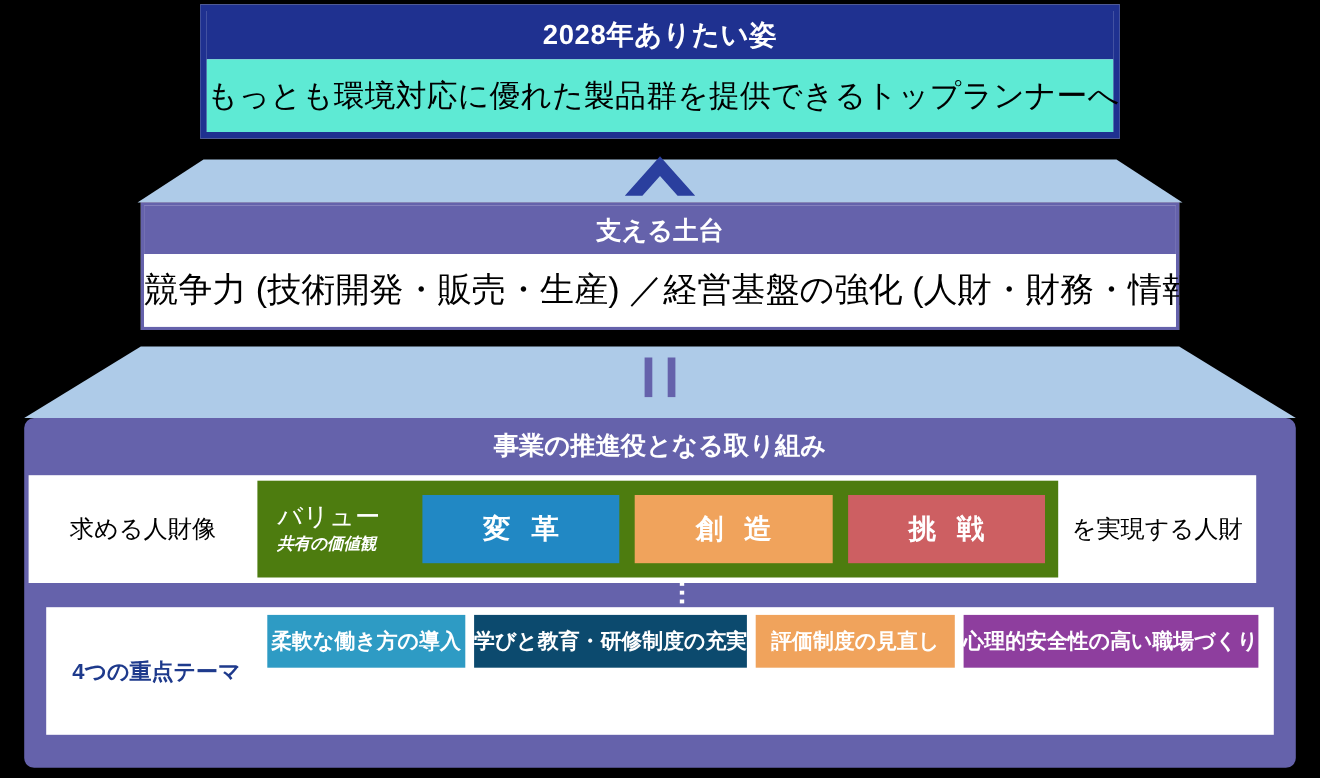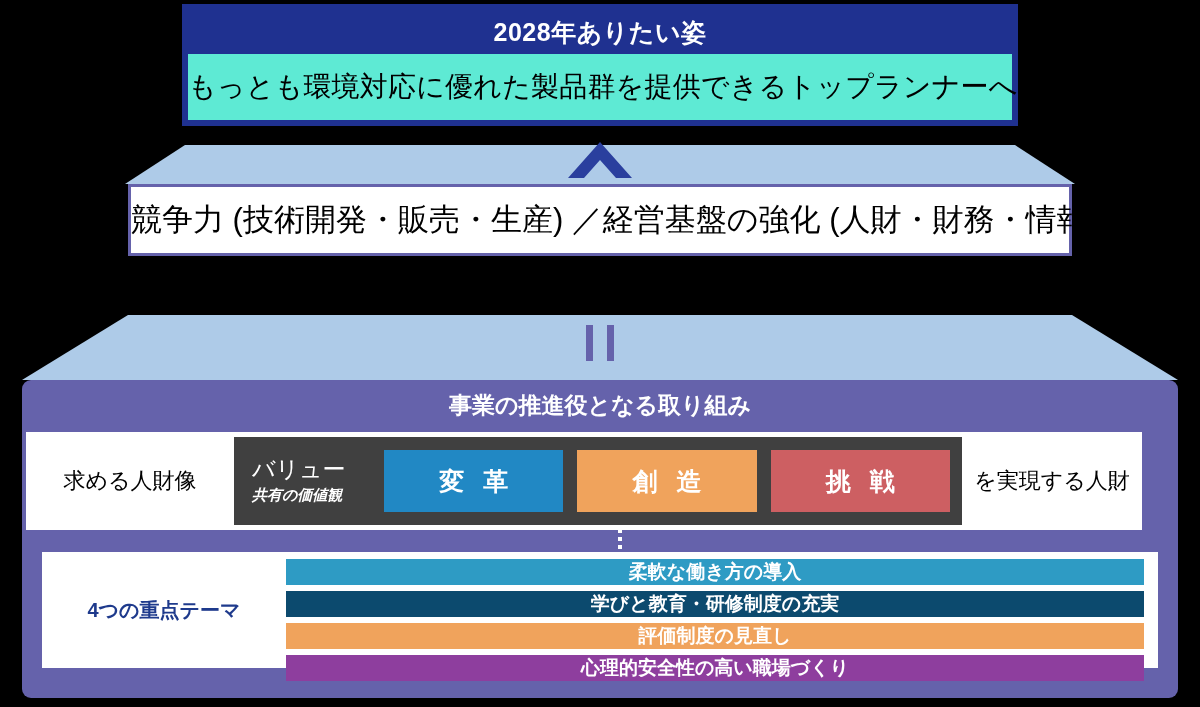--- a/index.html
+++ b/index.html
@@ -227,21 +227,21 @@
     text-align: center;
     font-size: 20px;
     font-weight: bold;
     color: #1e3a8c;
     white-space: nowrap;
   }
   #themes-grid {
     flex: 1 1 auto;
     height: 102px;
     display: grid;
-    grid-template-columns: 1fr;
+    grid-template-columns: 1fr 1fr 1fr 1fr;
     grid-template-rows: 1fr 1fr;
     column-gap: 8px;
     row-gap: 6px;
     padding-right: 14px;
     box-sizing: border-box;
   }
   .theme-chip {
     color: #ffffff;
     font-weight: bold;
     font-size: 19px;
@@ -268,35 +268,36 @@
     <div id="tier1-body">もっとも環境対応に優れた製品群を提供できるトップランナーへ</div>
   </div>
 
   <div id="chevron">
     <svg width="68" height="42" viewBox="0 0 68 42" xmlns="http://www.w3.org/2000/svg">
       <polygon points="34,2 66,38 50,38 34,20 18,38 2,38" fill="#2a3f9e"></polygon>
     </svg>
   </div>
 
   <div id="tier2" style="border-color: rgb(101, 98, 171);">
+    <div id="tier2-header" style="background-color: rgb(101, 98, 171);">支える土台</div>
     <div id="tier2-body">競争力 (技術開発・販売・生産) ／経営基盤の強化 (人財・財務・情報) の強化</div>
   </div>
 
   <div id="equals-mark">
     <span></span>
     <span></span>
   </div>
 
   <div id="tier3" style="background-color: rgb(101, 98, 171);">
     <div id="tier3-title">事業の推進役となる取り組み</div>
 
     <div id="card-talent">
       <div id="talent-label-left" class="talent-side-label">求める人財像</div>
 
-      <div id="value-strip" style="background-color: #404040; justify-content: space-between;">
+      <div id="value-strip" style="background-color: #4d7c0f; justify-content: space-between;">
         <div id="value-label">
           <span class="vl-main">バリュー</span>
           <span class="vl-sub">共有の価値観</span>
         </div>
         <div class="value-chip" style="background-color: rgb(33, 136, 196);">変 革</div>
         <div class="value-chip" style="background-color: rgb(240, 163, 92);">創 造</div>
         <div class="value-chip" style="background-color: rgb(205, 95, 98);">挑 戦</div>
       </div>
 
       <div id="talent-label-right" class="talent-side-label">を実現する人財</div>

